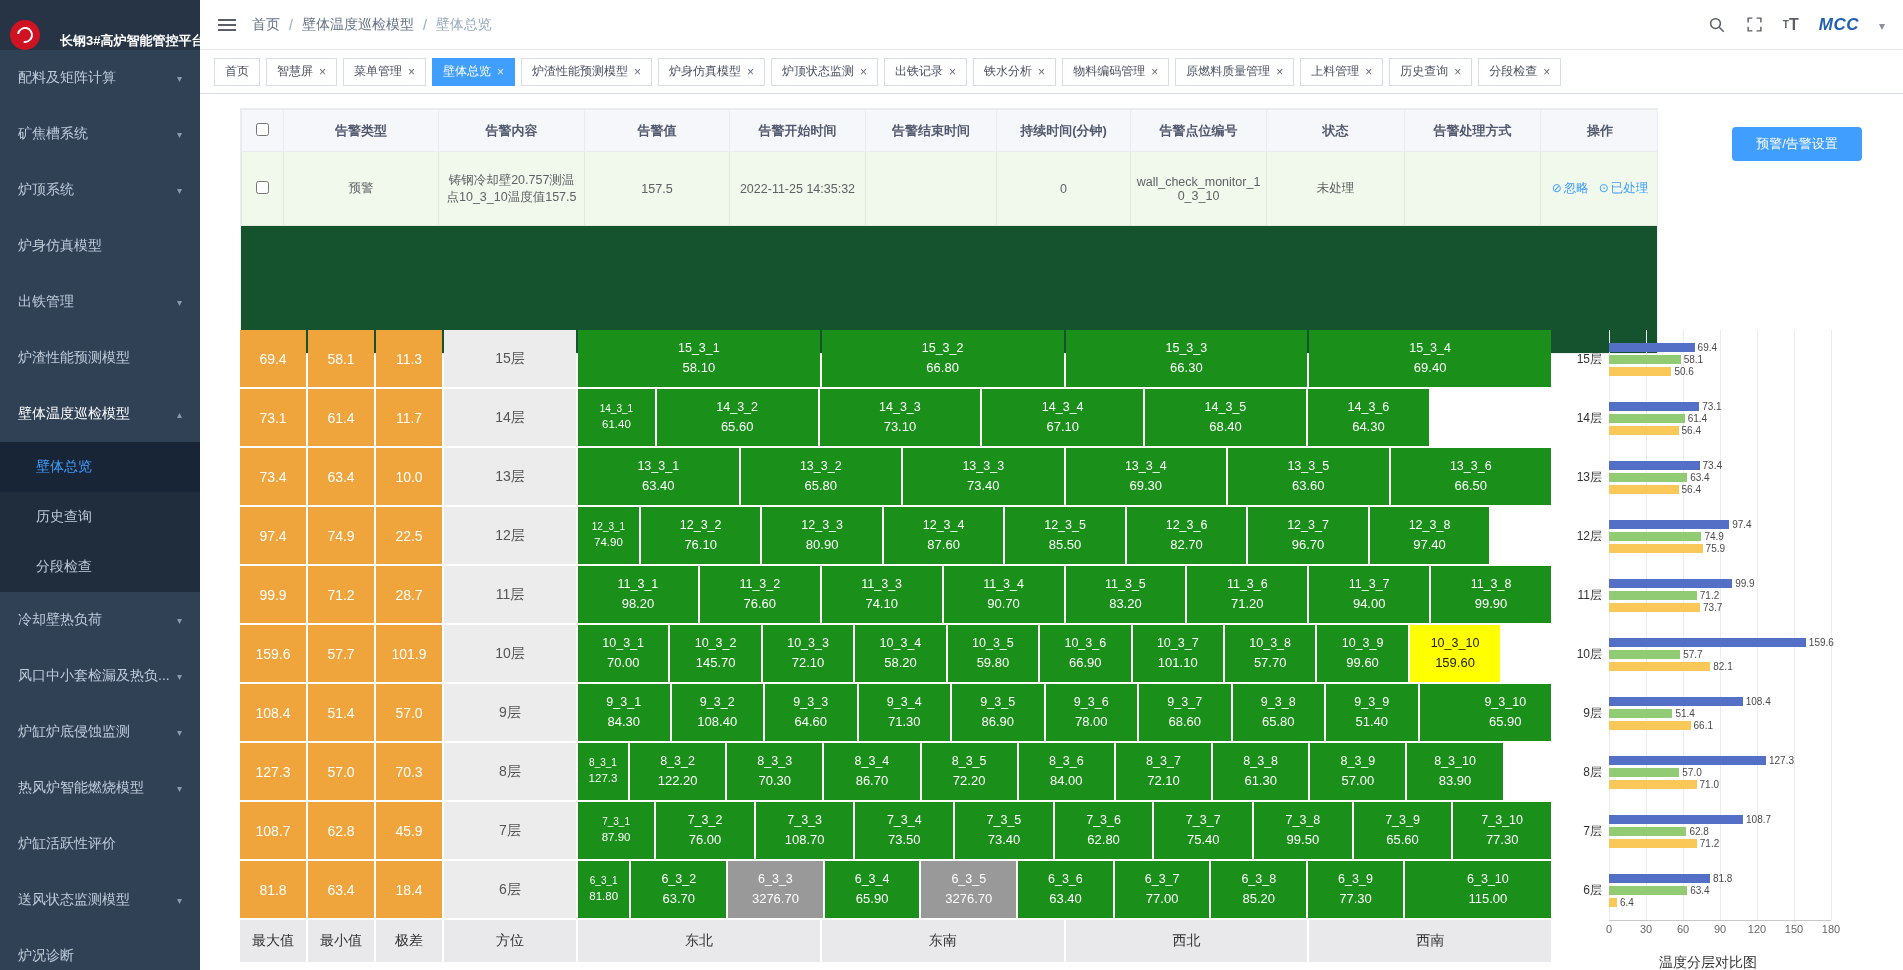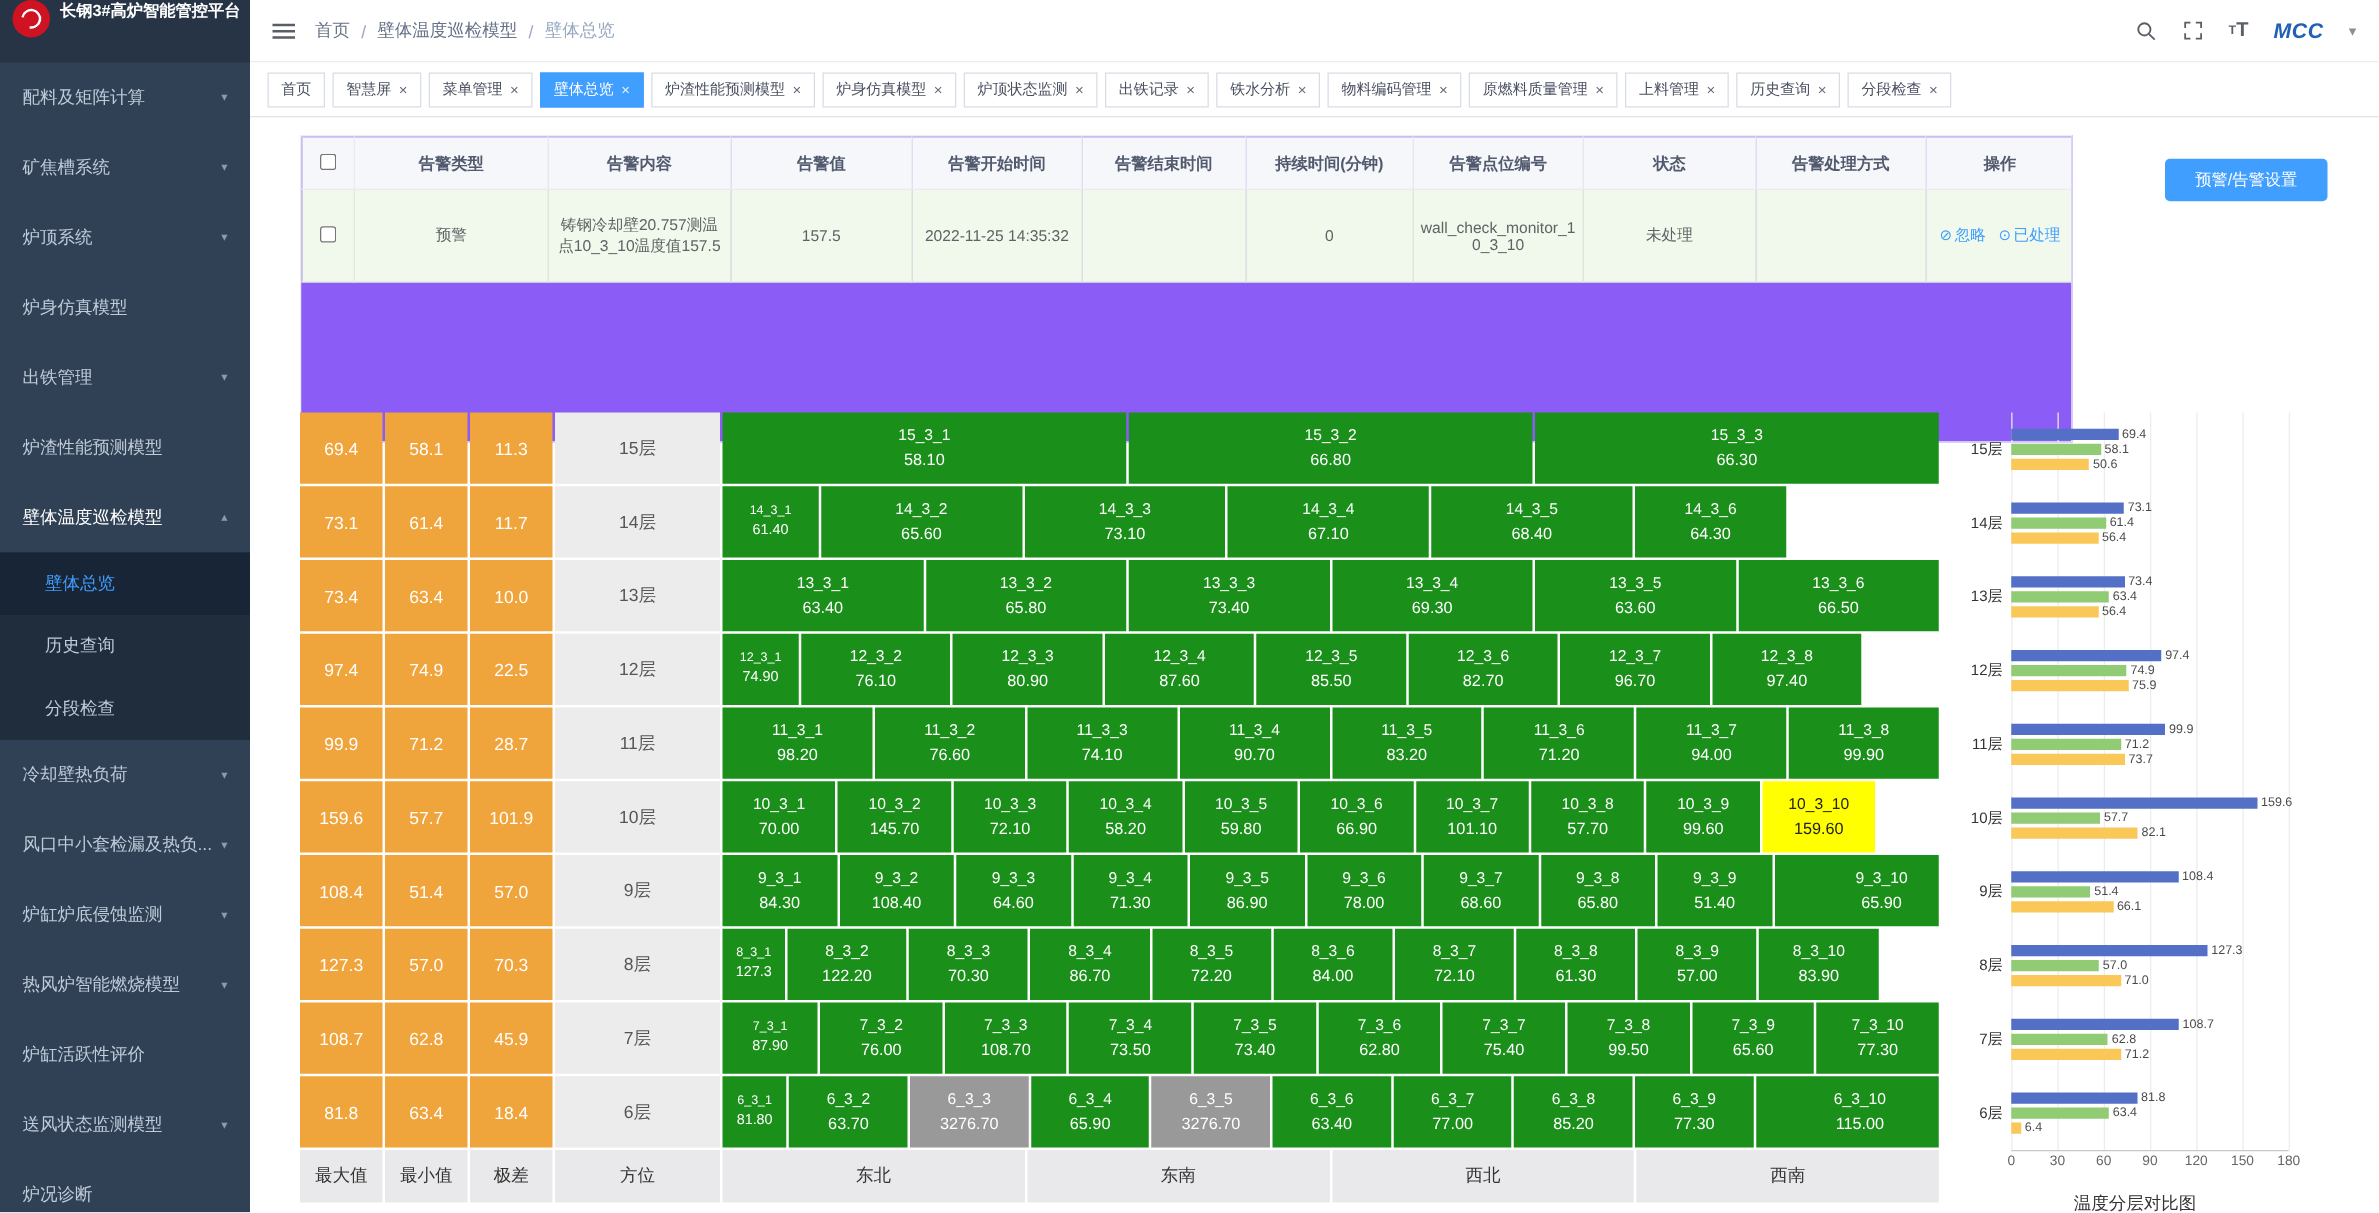--- a/index.html
+++ b/index.html
@@ -2,21 +2,21 @@
 <html><head>
 <meta charset="utf-8">
 <style>
   * { box-sizing: border-box; margin: 0; padding: 0; }
   html,body { width:1903px; height:970px; overflow:hidden; }
   body { font-family:"Liberation Sans","DejaVu Sans",sans-serif; background:#fff; }
   .app { position:relative; width:1903px; height:970px; overflow:hidden; background:#fff; }
 
   
   .sidebar { position:absolute; left:0; top:0; width:200px; height:970px; background:#304156; overflow:hidden; z-index:5; }
-  .logo { height:50px; display:flex; align-items:flex-start; gap:8px; padding:0 10px; background:#263445; }
+  .logo { height:50px; display:flex; align-items:flex-end; gap:20px; padding:0 10px; background:#263445; }
   .logo-mark { width:30px; height:30px; min-width:30px; border-radius:50%; background:#cf1322; display:flex; align-items:center; justify-content:center; }
   .logo-ring { width:16px; height:16px; border:2px solid #fff; border-radius:50%; border-left-color:transparent; transform:rotate(-35deg); }
   .logo-text { color:#fff; font-size:13px; font-weight:bold; white-space:nowrap; }
   .side-item { height:56px; display:flex; align-items:center; justify-content:space-between; padding:0 18px; color:#bfcbd9; font-size:14px; cursor:pointer; white-space:nowrap; }
   .side-item.open { color:#ffffff; }
   .side-item .chev { font-size:10px; color:#8a99ad; margin-left:6px; }
   .submenu { background:#1f2d3d; }
   .sub-item { height:50px; display:flex; align-items:center; padding:0 18px 0 36px; color:#bfcbd9; font-size:14px; cursor:pointer; }
   .sub-item.active { color:#409eff; background:#182536; }
 
@@ -38,21 +38,21 @@
   
   .tabsbar { position:absolute; left:200px; top:50px; right:0; height:44px; background:#fff; border-bottom:1px solid #d8dce5; display:flex; align-items:center; padding:0 14px; gap:6px; overflow:hidden; }
   .tab { height:28px; display:inline-flex; align-items:center; gap:6px; padding:0 10px; border:1px solid #d8dce5; background:#fff; color:#495060; font-size:12px; cursor:pointer; white-space:nowrap; }
   .tab.active { background:#409eff; border-color:#409eff; color:#fff; }
   .tab .x { font-size:12px; line-height:1; opacity:.85; }
 
   
   .content { position:absolute; left:200px; top:94px; right:0; bottom:0; background:#fff; }
 
   
-  .alarm-panel { position:absolute; left:40px; top:14px; width:1418px; height:246px; border:1px solid #e9edf3; overflow:hidden; background:#8b5cf6; }
+  .alarm-panel { position:absolute; left:40px; top:14px; width:1418px; height:246px; border:1px solid #e9edf3; overflow:hidden; background:#14532d; }
   table.alarm { width:1418px; table-layout:fixed; border-collapse:collapse; font-size:13px; color:#606266; }
   table.alarm th { height:42px; background:#f6f7fa; font-weight:bold; font-size:13px; color:#515a6e; border:1px solid #e8ebf0; text-align:center; }
   table.alarm td { height:74px; background:#f0f9eb; border:1px solid #e2e8dc; text-align:center; font-size:12.5px; padding:4px; word-break:break-all; }
   table.alarm td.actions { white-space:nowrap; word-break:keep-all; }
   .act { color:#409eff; font-size:12.5px; margin:0 5px; cursor:pointer; }
   .act .ai { font-size:12px; margin-right:2px; }
 
   
   .settings-btn { position:absolute; left:1532px; top:33px; width:130px; height:34px; background:#409eff; color:#fff; border:none; border-radius:4px; font-size:13px; cursor:pointer; font-family:inherit; }
   .legend { position:absolute; left:1532px; top:78px; width:140px; }
@@ -328,20 +328,24 @@
               <span class="cv">58.10</span>
             </div>
             <div class="hm-cell" style="flex: 200 1 0px;">
               <span class="cid">15_3_2</span>
               <span class="cv">66.80</span>
             </div>
             <div class="hm-cell" style="flex: 200 1 0px;">
               <span class="cid">15_3_3</span>
               <span class="cv">66.30</span>
             </div>
+            <div class="hm-cell" style="flex: 200 1 0px;">
+              <span class="cid">15_3_4</span>
+              <span class="cv">69.40</span>
+            </div>
           </div>
         </div>
         <div class="hm-row">
           <div class="hm-stat">73.1</div>
           <div class="hm-stat">61.4</div>
           <div class="hm-stat">11.7</div>
           <div class="hm-layer">14层</div>
           <div class="hm-cells">
             <div class="hm-cell narrow" style="flex: 64 1 0px;">
               <span class="cid">14_3_1</span>

